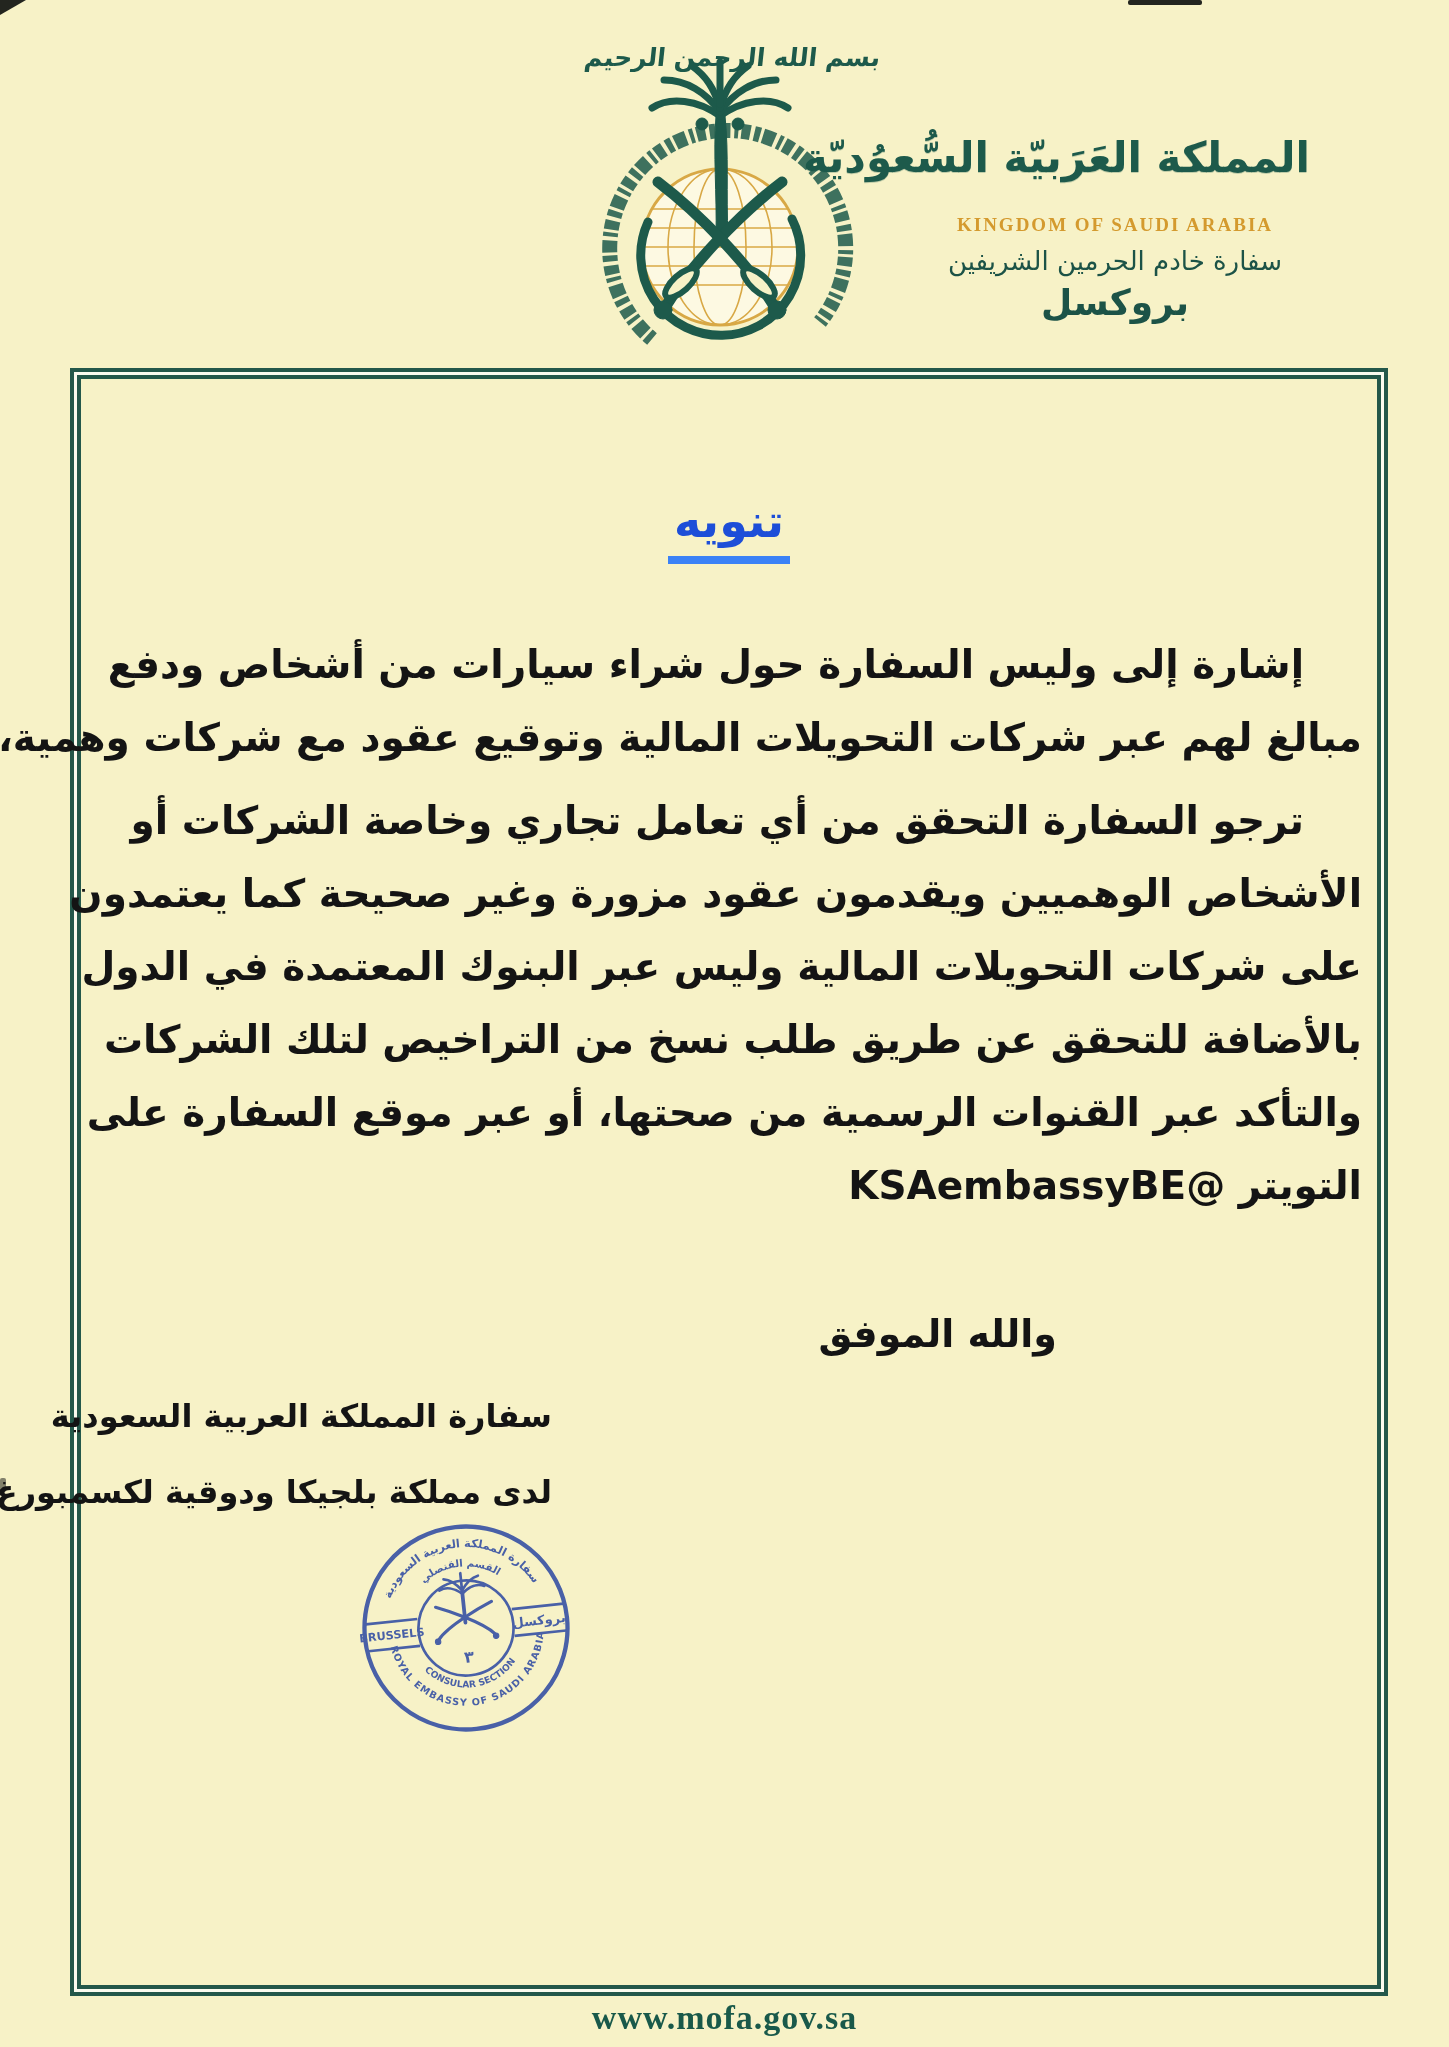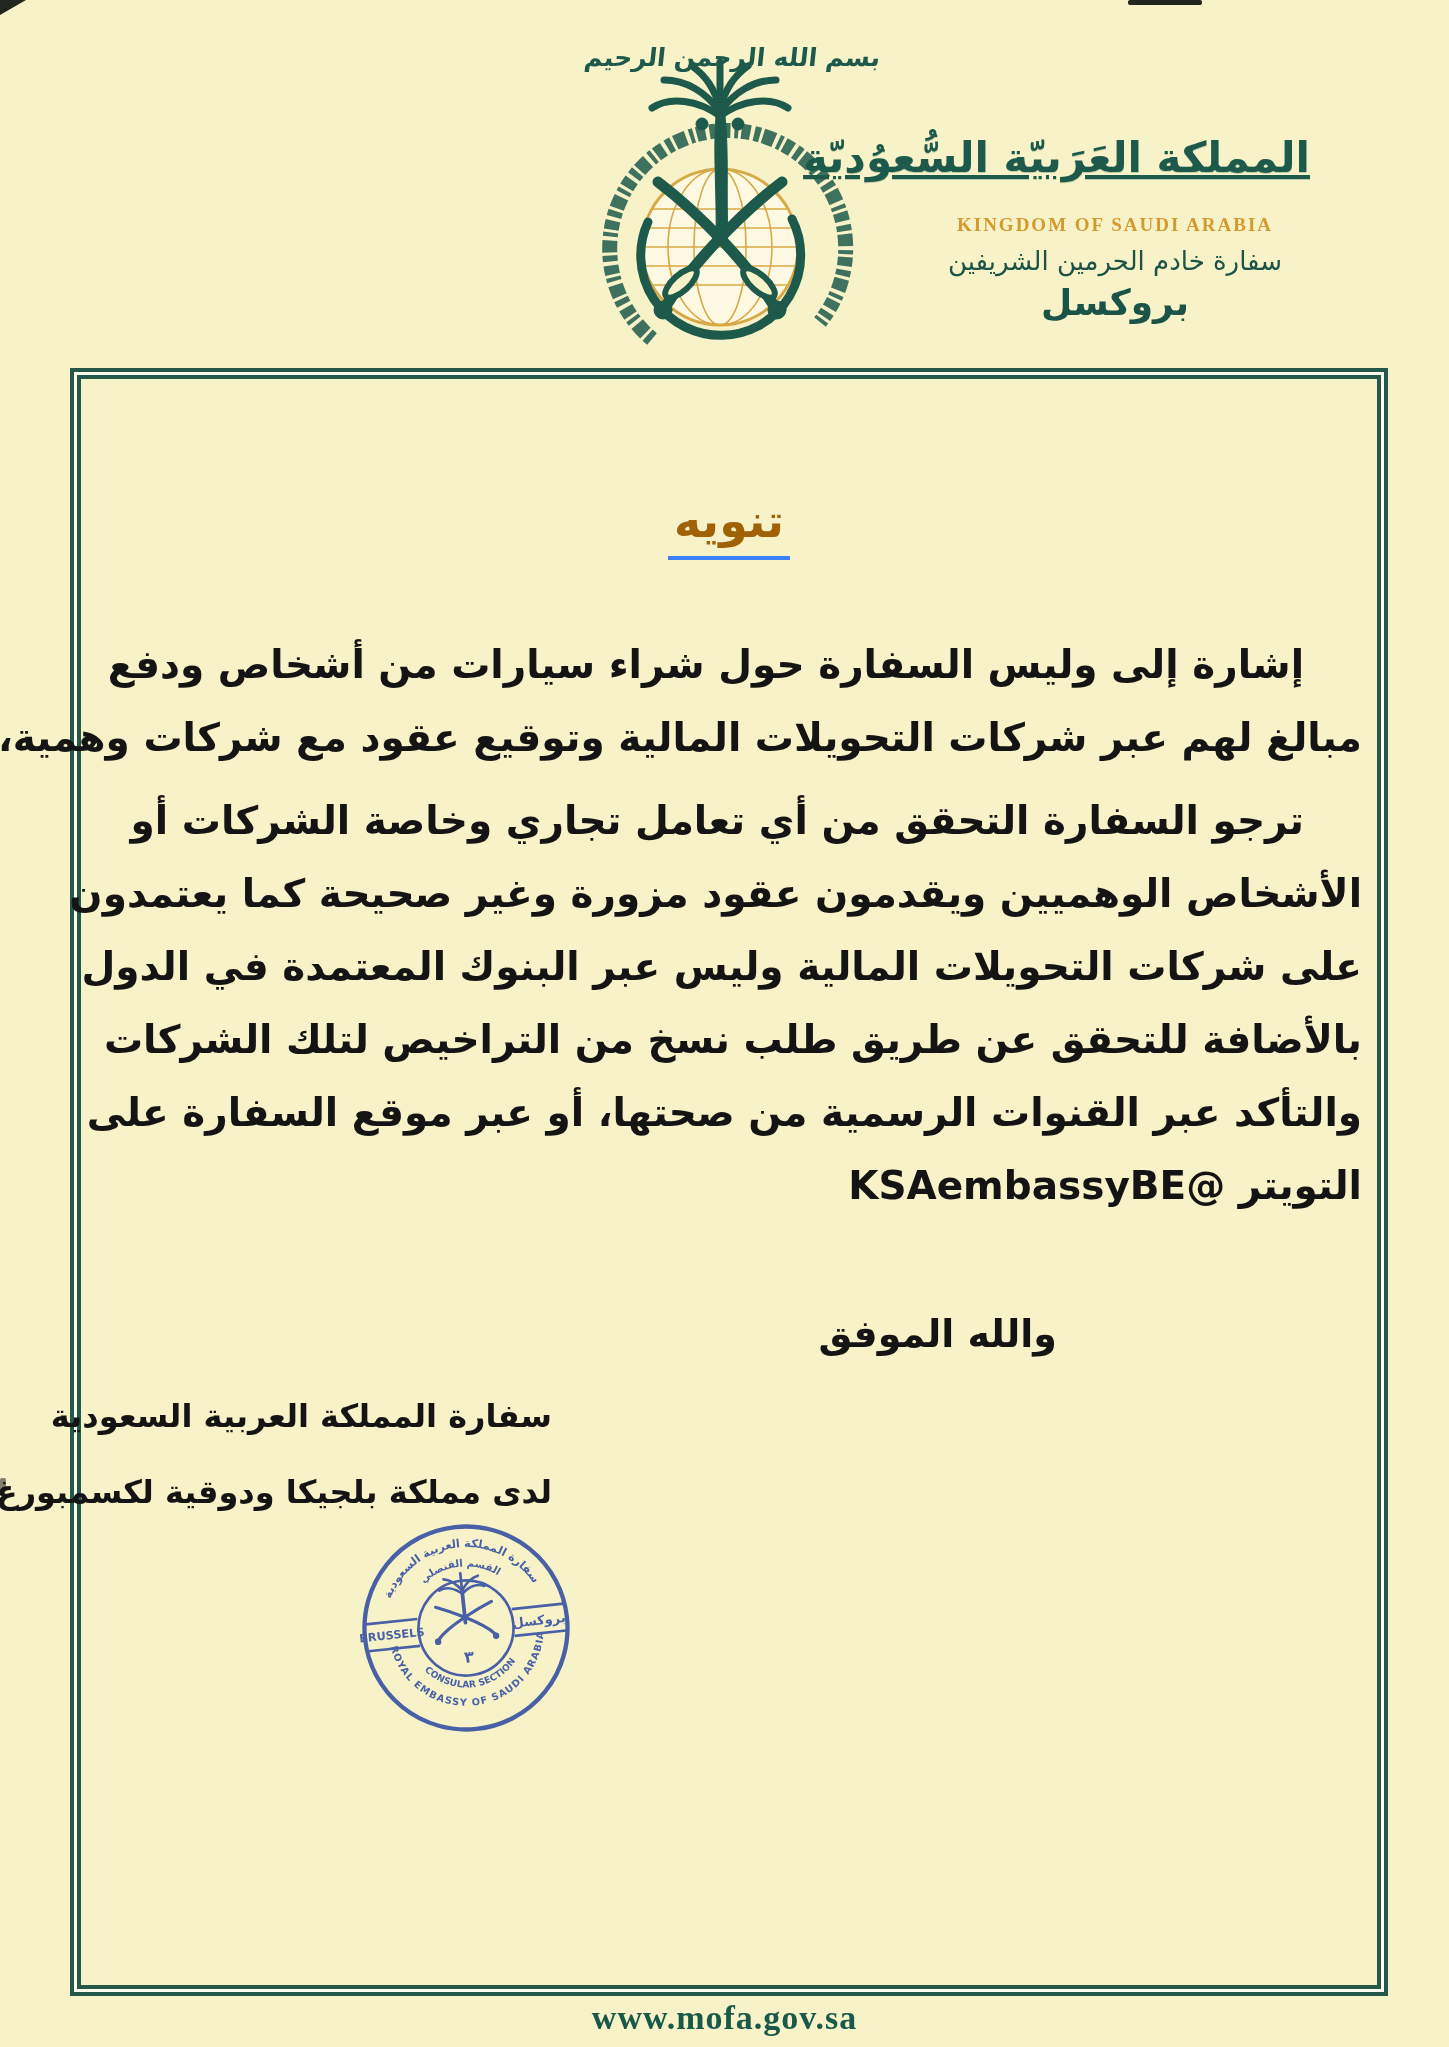--- a/index.html
+++ b/index.html
@@ -11,21 +11,21 @@
   }
   
   .hdr-block{position:absolute; text-align:center;}
   .hdr-left{left:48px; top:118px; width:380px;}
   .hdr-right{left:920px; top:112px; width:390px;}
   .calligraphy{
     font-weight:bold; color:#1d5a4b; white-space:nowrap; direction:rtl;
     text-shadow:0 1px 0 rgba(29,90,75,.25);
   }
   .hdr-left .calligraphy{font-size:58px; line-height:1.6;}
-  .hdr-right .calligraphy{font-size:42px; line-height:2.2;text-decoration:underline;}
+  .hdr-right .calligraphy{font-size:42px; line-height:2.2;}
   .caps-gold{
     font-family:"Liberation Serif",serif; font-weight:bold;
     color:#d49a2e; font-size:19px; letter-spacing:2px; margin-top:10px;
     white-space:nowrap;
   }
   .serif-green{
     font-family:"Liberation Serif",serif; color:#1c5347; font-size:29px;
     margin-top:8px; white-space:nowrap;
   }
   .ar-green{color:#1c5347; font-weight:normal; font-size:26px; margin-top:10px; direction:rtl; white-space:nowrap;}
@@ -34,22 +34,22 @@
   
   .frame{
     position:absolute; left:70px; top:368px; width:1318px; height:1628px;
     border:4px solid #24584a; background:#fbfbef; box-sizing:border-box;
   }
   .frame-inner{position:absolute; inset:3px; border:4px solid #24584a; background:#f7f2c7;}
   .notice-title{
     position:absolute; left:70px; top:494px; width:1318px; text-align:center;
   }
   .notice-title span{
-    font-size:46px; font-weight:bold; color:#a16207;
-    border-bottom:4px solid #3b82f6; padding:0 6px 8px 6px; direction:rtl; display:inline-block;
+    font-size:46px; font-weight:bold; color:#1d4ed8;
+    border-bottom:8px solid #3b82f6; padding:0 6px 8px 6px; direction:rtl; display:inline-block;
   }
   .body-text{
     position:absolute; left:100px; top:628px; width:1262px;
     direction:rtl; text-align:right; color:#141414;
   }
   .body-line{
     font-size:39px; font-weight:bold; line-height:73px; white-space:nowrap;
   }
   .indent{padding-right:58px;}
   .para-gap{margin-top:10px;}

